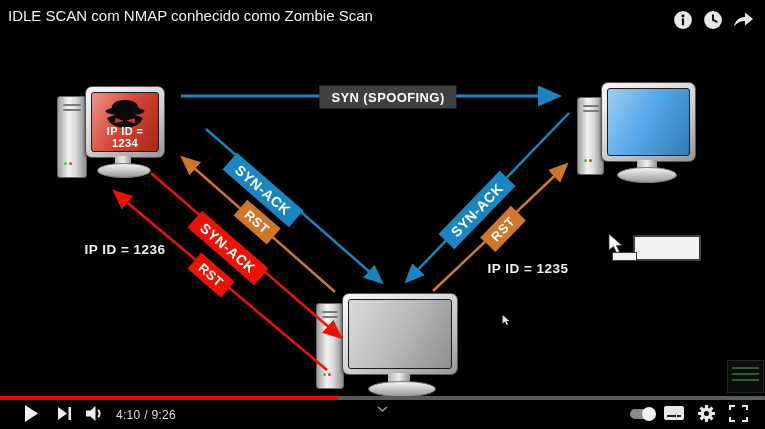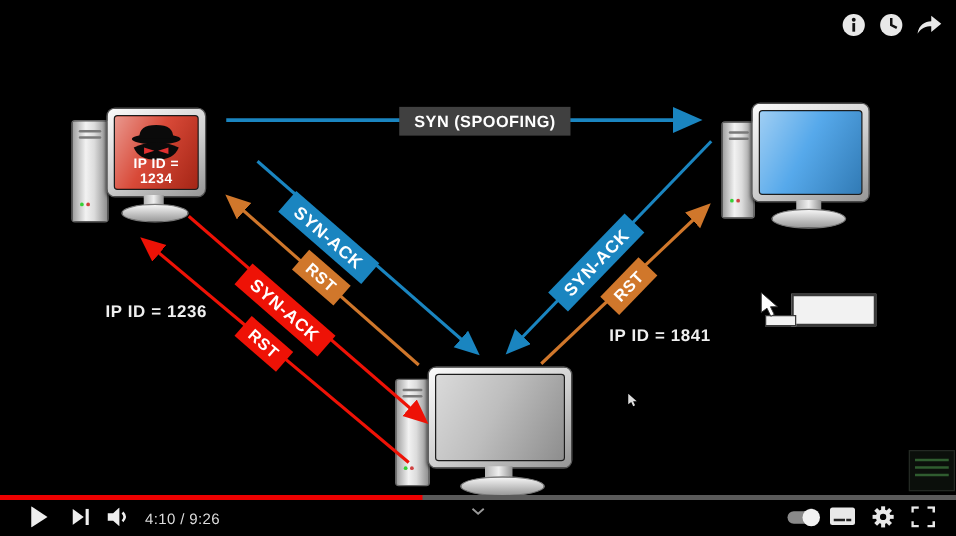--- a/index.html
+++ b/index.html
@@ -57,20 +57,21 @@
   .cursor{position:absolute;z-index:10;}
   .watermark-logo{position:absolute;left:727px;top:360px;width:35px;height:31px;background:#0b0f0b;
         border:1px solid #232823;z-index:9;cursor:pointer;}
   .watermark-logo i{position:absolute;left:4px;right:4px;height:2px;background:#2f5c2f;display:block;}
 </style>
 </head>
 <body>
 
 <div id="stage">
 
+  <a class="video-title">IDLE SCAN com NMAP conhecido como Zombie Scan</a>
 
   <button class="top-btn" style="left:672px">
     <svg width="20" height="20" viewBox="0 0 18 18">
       <circle cx="9" cy="9" r="8" fill="#e8e8e8"></circle>
       <circle cx="9" cy="5.2" r="1.4" fill="#111"></circle>
         <rect x="8" y="7.6" width="2" height="6.2" fill="#111"></rect>
     </svg>
   </button>
   <button class="top-btn" style="left:702px">
     <svg width="20" height="20" viewBox="0 0 18 18">
@@ -158,21 +159,21 @@
 
   <div class="pkt big" style="left: 388px; top: 97px; transform: translate(-50%, -50%); background-color: #404040;">SYN (SPOOFING)</div>
   <div class="pkt" style="left: 263px; top: 190px; transform: translate(-50%, -50%) rotate(41deg); background-color: rgb(26, 133, 192);">SYN-ACK</div>
   <div class="pkt sm" style="left: 257px; top: 222px; transform: translate(-50%, -50%) rotate(41deg); background-color: rgb(208, 119, 43);">RST</div>
   <div class="pkt" style="left: 228px; top: 248px; transform: translate(-50%, -50%) rotate(41deg); background-color: rgb(238, 18, 6);">SYN-ACK</div>
   <div class="pkt sm" style="left: 211px; top: 275px; transform: translate(-50%, -50%) rotate(41deg); background-color: rgb(238, 18, 6);">RST</div>
   <div class="pkt" style="left: 477px; top: 210px; transform: translate(-50%, -50%) rotate(-46deg); background-color: rgb(26, 133, 192);">SYN-ACK</div>
   <div class="pkt sm" style="left: 503px; top: 229px; transform: translate(-50%, -50%) rotate(-46deg); background-color: rgb(208, 119, 43);">RST</div>
 
   <div class="ipid" style="left:125px;top:249px">IP ID = 1236</div>
-  <div class="ipid" style="left:528px;top:268px">IP ID = 1841</div>
+  <div class="ipid" style="left:528px;top:268px">IP ID = 1235</div>
 
   <div class="note-box"></div>
   <div class="note-strip"></div>
   <svg class="cursor" style="left:608px;top:234px" width="15" height="21" viewBox="0 0 15 21">
     <path d="M1,0 L1,16 L5.6,12.6 L8.6,19 L11.4,17.6 L8.4,11.4 L14,11.4 Z" fill="#fff" stroke="#333" stroke-width="0.8"></path>
   </svg>
   <svg class="cursor" style="left:502px;top:315px" width="8" height="11" viewBox="0 0 15 21">
     <path d="M1,0 L1,16 L5.6,12.6 L8.6,19 L11.4,17.6 L8.4,11.4 L14,11.4 Z" fill="#ddd"></path>
   </svg>
 

